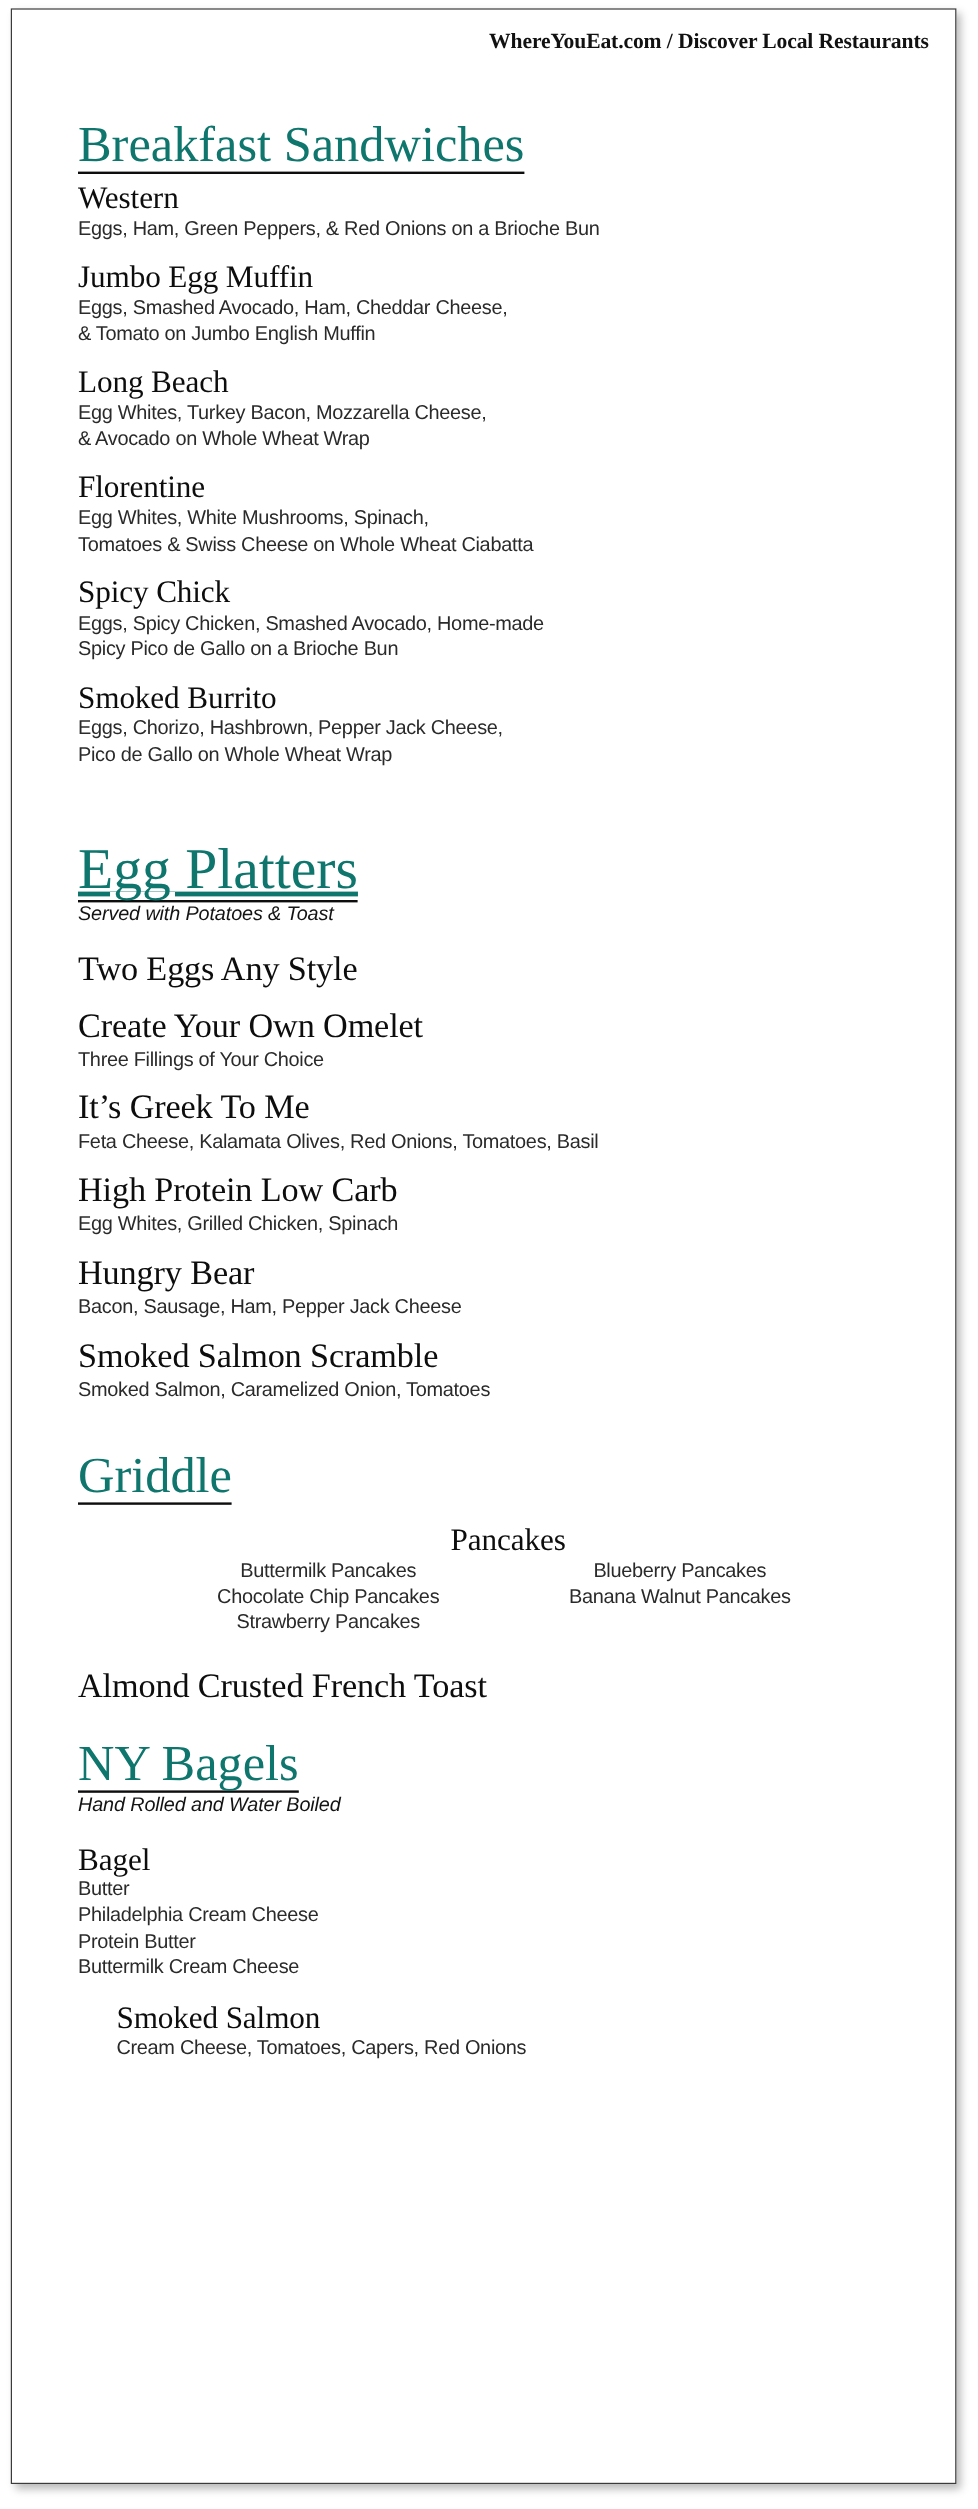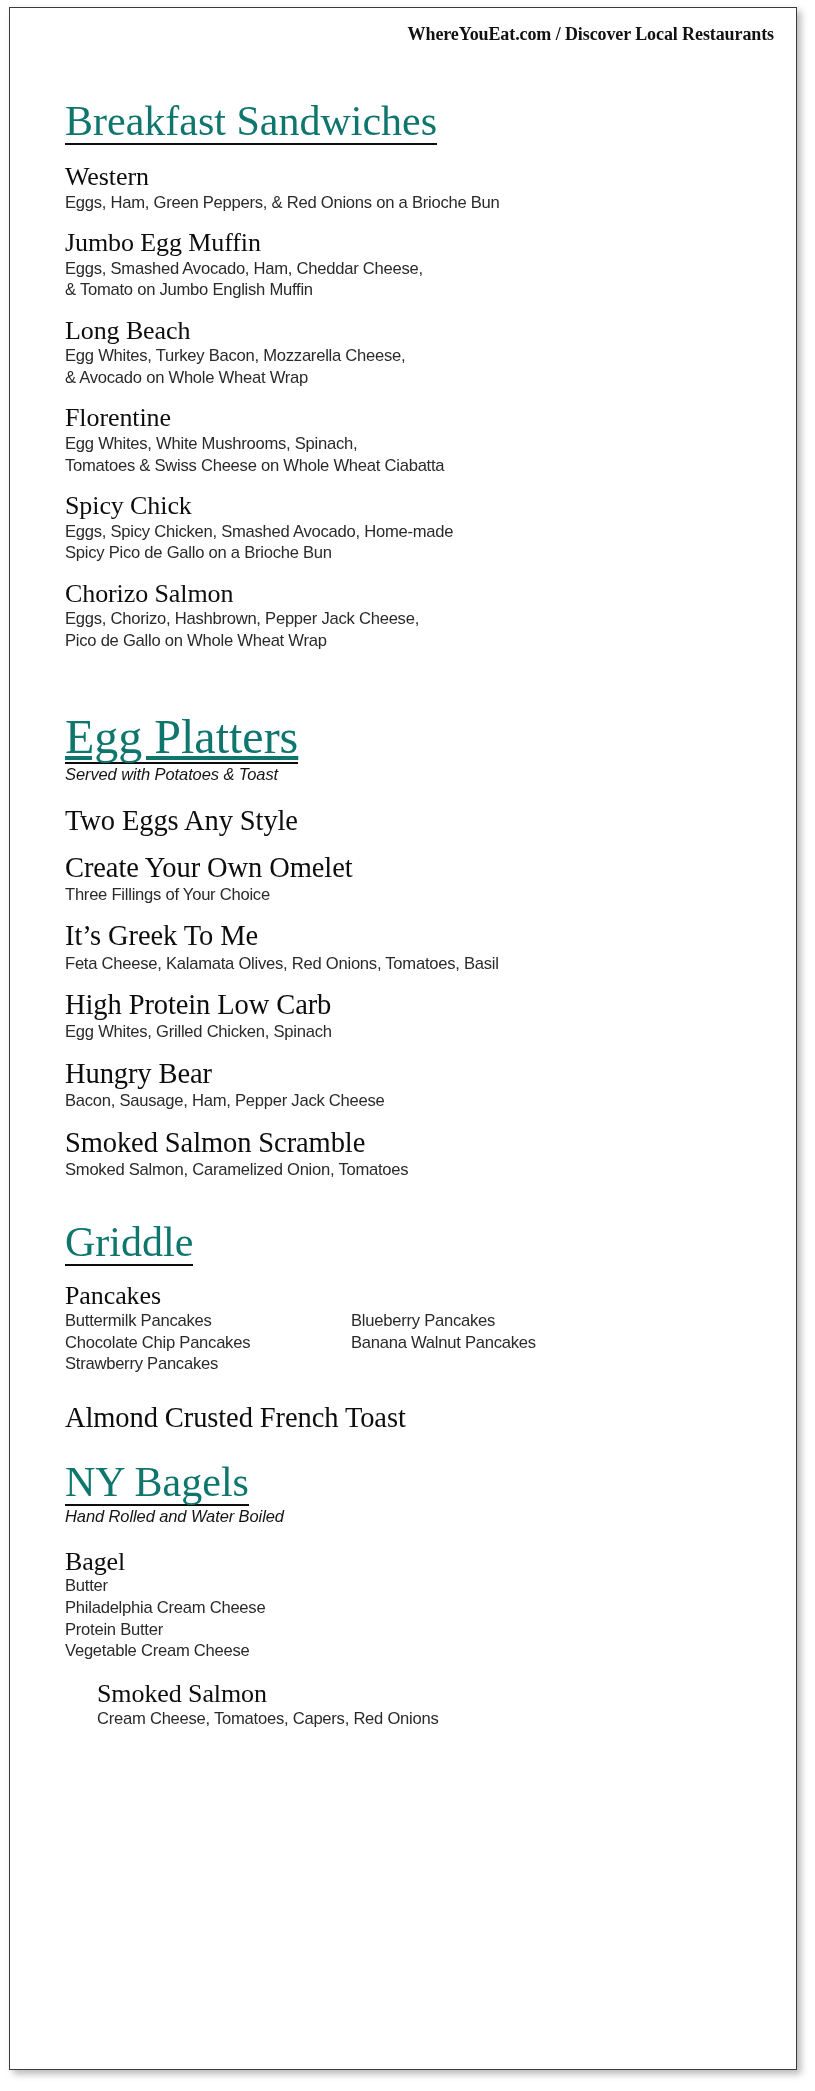--- a/index.html
+++ b/index.html
@@ -158,21 +158,21 @@
   <div class="sheet">
     <div class="inner">
 
       <div class="site-header">WhereYouEat.com / Discover Local Restaurants</div>
 
       <div class="content">
 
         <div class="section-block">
           <div class="section-heading sh-breakfast">Breakfast Sandwiches</div>
 
-          <div class="item" style="margin-top:18px;">
+          <div class="item" style="margin-top:6px;">
             <div class="item-title">Western</div>
             <div class="item-desc">
               <div>Eggs, Ham, Green Peppers, &amp; Red Onions on a Brioche Bun</div>
             </div>
           </div>
 
           <div class="item">
             <div class="item-title">Jumbo Egg Muffin</div>
             <div class="item-desc">
               <div>Eggs, Smashed Avocado, Ham, Cheddar Cheese,</div>
@@ -198,21 +198,21 @@
 
           <div class="item">
             <div class="item-title">Spicy Chick</div>
             <div class="item-desc">
               <div>Eggs, Spicy Chicken, Smashed Avocado, Home-made</div>
               <div>Spicy Pico de Gallo on a Brioche Bun</div>
             </div>
           </div>
 
           <div class="item">
-            <div class="item-title">Chorizo Salmon</div>
+            <div class="item-title">Smoked Burrito</div>
             <div class="item-desc">
               <div>Eggs, Chorizo, Hashbrown, Pepper Jack Cheese,</div>
               <div>Pico de Gallo on Whole Wheat Wrap</div>
             </div>
           </div>
 
           <div class="sp-28"></div>
         </div>
 
         <div class="sp-34"></div>
@@ -259,21 +259,21 @@
               <div>Smoked Salmon, Caramelized Onion, Tomatoes</div>
             </div>
           </div>
         </div>
 
         <div class="sp-40"></div>
 
         <div class="section-block">
           <div class="section-heading sh-griddle">Griddle</div>
 
-          <div class="item" style="margin-top:16px;">
+          <div class="item" style="margin-top:16px;text-align:center;">
             <div class="item-title">Pancakes</div>
             <div class="two-col">
               <div class="col-left">
                 <div class="li">Buttermilk Pancakes</div>
                 <div class="li">Chocolate Chip Pancakes</div>
                 <div class="li">Strawberry Pancakes</div>
               </div><div class="col-right">
                 <div class="li">Blueberry Pancakes</div>
                 <div class="li">Banana Walnut Pancakes</div>
               </div>
@@ -289,21 +289,21 @@
         <div class="section-block">
           <div class="section-heading sh-bagels">NY Bagels</div>
           <div class="section-sub">Hand Rolled and Water Boiled</div>
 
           <div class="item" style="margin-top:22px;">
             <div class="item-title">Bagel</div>
             <div class="plain-list">
               <div>Butter</div>
               <div>Philadelphia Cream Cheese</div>
               <div>Protein Butter</div>
-              <div>Vegetable Cream Cheese</div>
+              <div>Buttermilk Cream Cheese</div>
             </div>
           </div>
 
           <div class="item" style="margin-top:18px;margin-left:32px;">
             <div class="item-title">Smoked Salmon</div>
             <div class="item-desc">
               <div>Cream Cheese, Tomatoes, Capers, Red Onions</div>
             </div>
           </div>
         </div>

